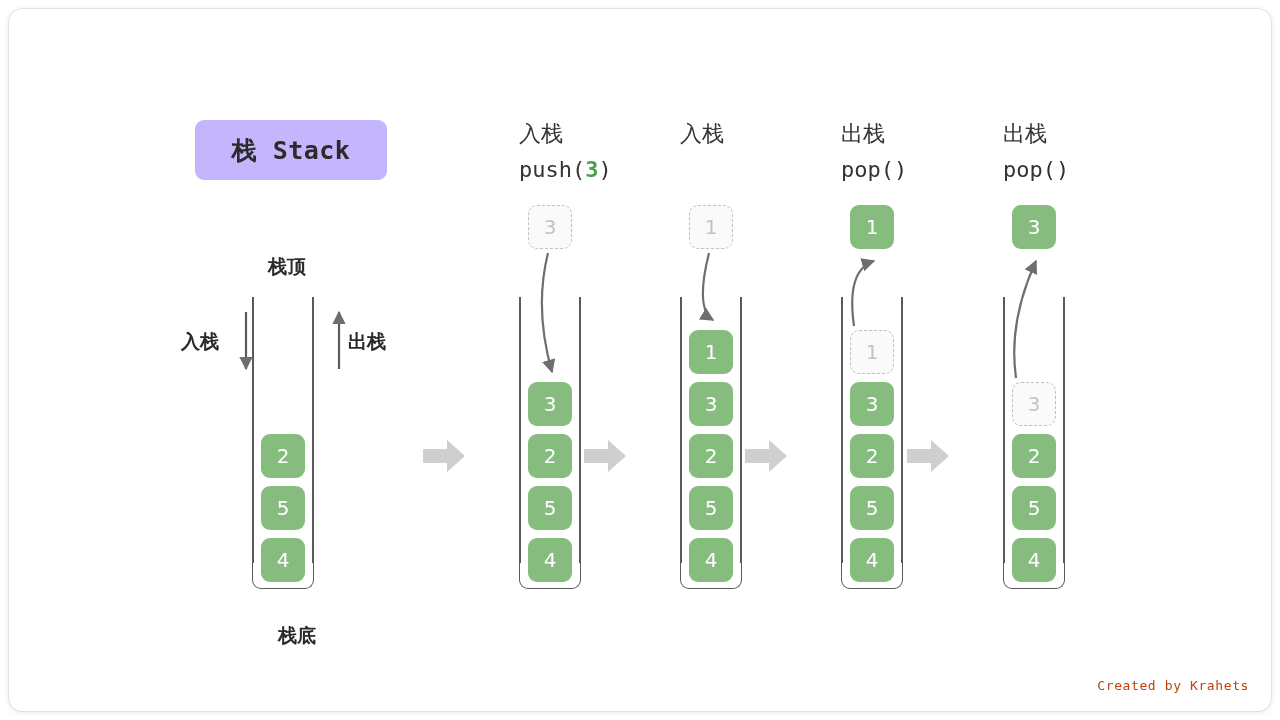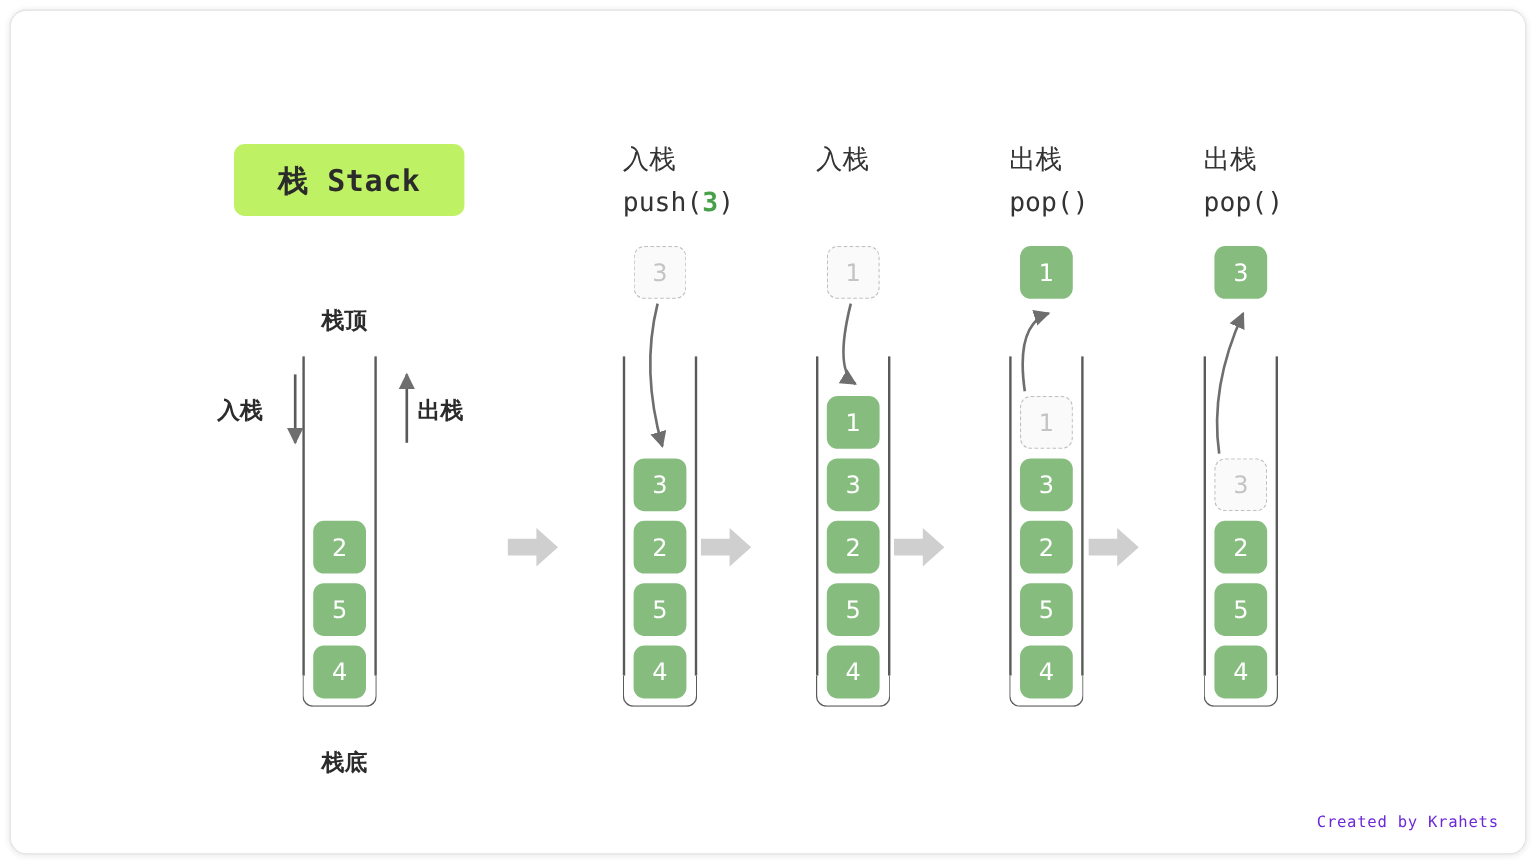--- a/index.html
+++ b/index.html
@@ -17,21 +17,21 @@
     border:1px solid #e2e2e2;
     border-radius:14px;
     box-shadow:0 1px 5px rgba(0,0,0,.09);
     overflow:hidden;
   }
 
   
   #title-badge{
     position:absolute;left:186px;top:111px;
     width:192px;height:60px;
-    background:#bef264;
+    background:#c4b5fd;
     border-radius:9px;
     display:flex;align-items:center;justify-content:center;
     font-family:"DejaVu Sans Mono","Liberation Mono",monospace;
     font-size:25px;font-weight:bold;color:#2b2b2b;
     letter-spacing:.5px;
   }
 
   
   .cn-label{
     position:absolute;
@@ -105,33 +105,33 @@
     color:#cfcfcf;
   }
 
   
   #overlay{position:absolute;left:0;top:0;width:1262px;height:702px;}
 
   
   #watermark{
     position:absolute;right:22px;bottom:18px;
     font-family:"DejaVu Sans Mono","Liberation Mono",monospace;
-    font-size:13px;color:#6d28d9;letter-spacing:.6px;
+    font-size:13px;color:#c2410c;letter-spacing:.6px;
     white-space:nowrap;
   }
 </style>
 </head>
 <body>
 
 <div id="canvas">
 
   <div id="title-badge">栈 Stack</div>
 
   <div class="cn-label" id="lbl-top" style="left:259px;top:245px;">栈顶</div>
-  <div class="cn-label" id="lbl-bottom" style="left:259px;top:614px;">栈底</div>
+  <div class="cn-label" id="lbl-bottom" style="left:269px;top:614px;">栈底</div>
   <div class="cn-label" id="lbl-push" style="left:172px;top:320px;">入栈</div>
   <div class="cn-label" id="lbl-pop" style="left:339px;top:320px;">出栈</div>
 
   <div id="stacks">
       <div class="tube" style="left: 243px; top: 288px; width: 62px; height: 292px;">
         <div class="wall left" style="height: 266px;"></div>
         <div class="wall right" style="height: 266px;"></div>
         <div class="floor"></div>
       </div>
       <div class="cell solid" style="left: 252px; top: 425px;">2</div>

